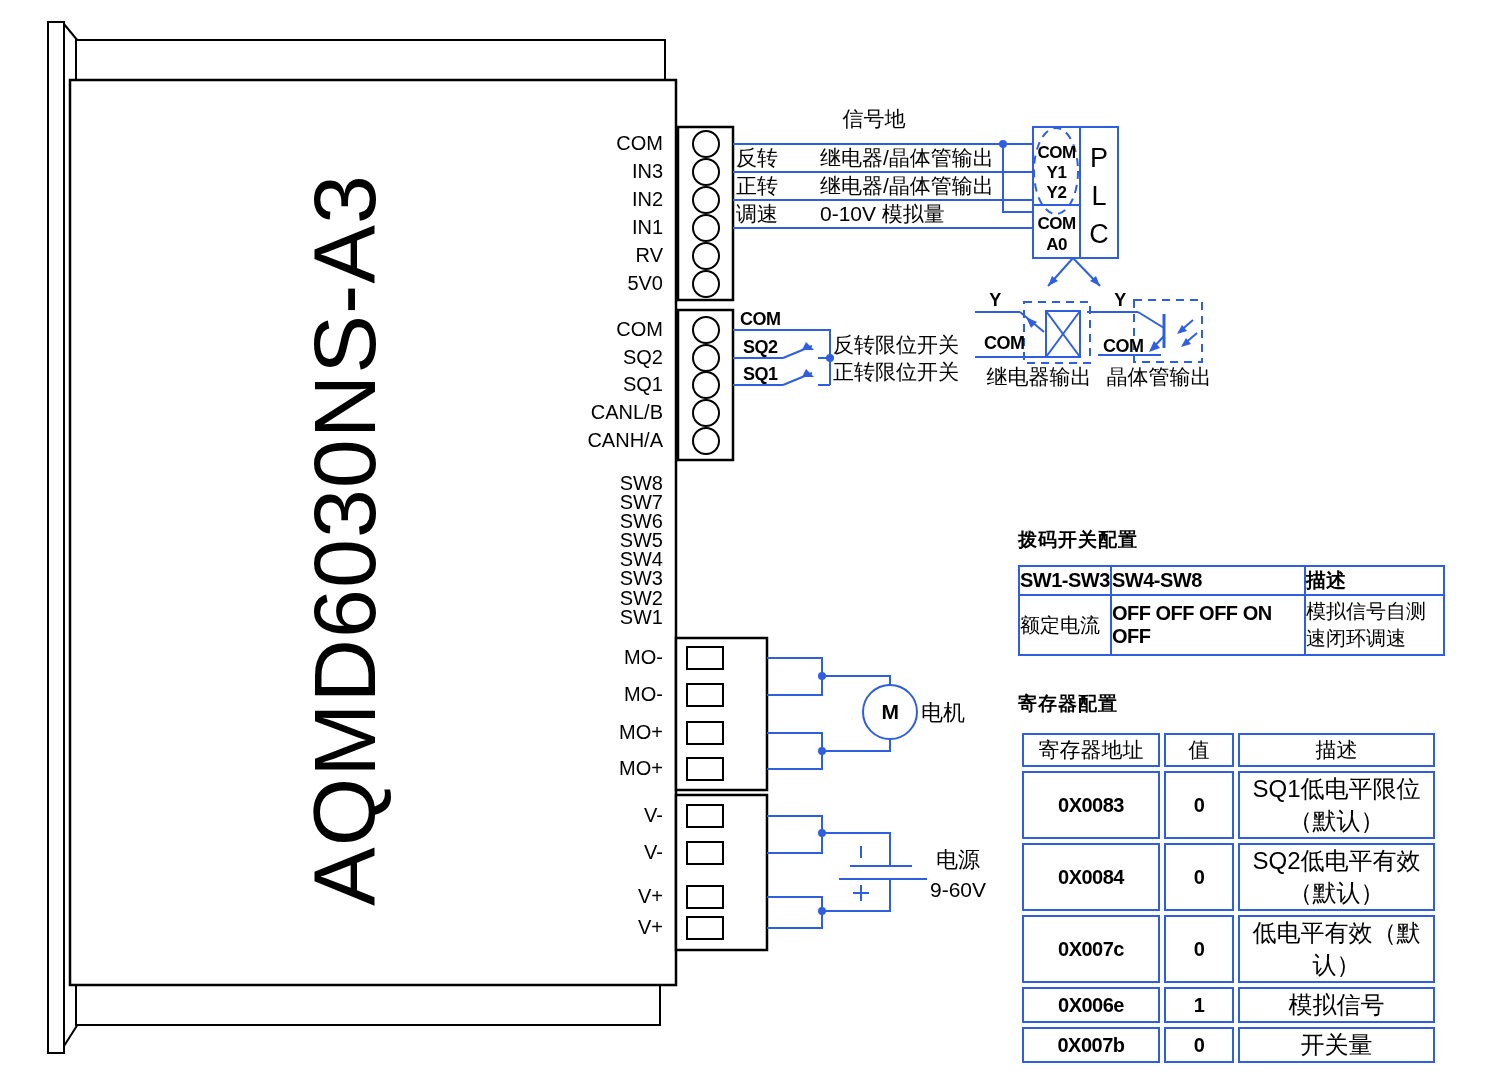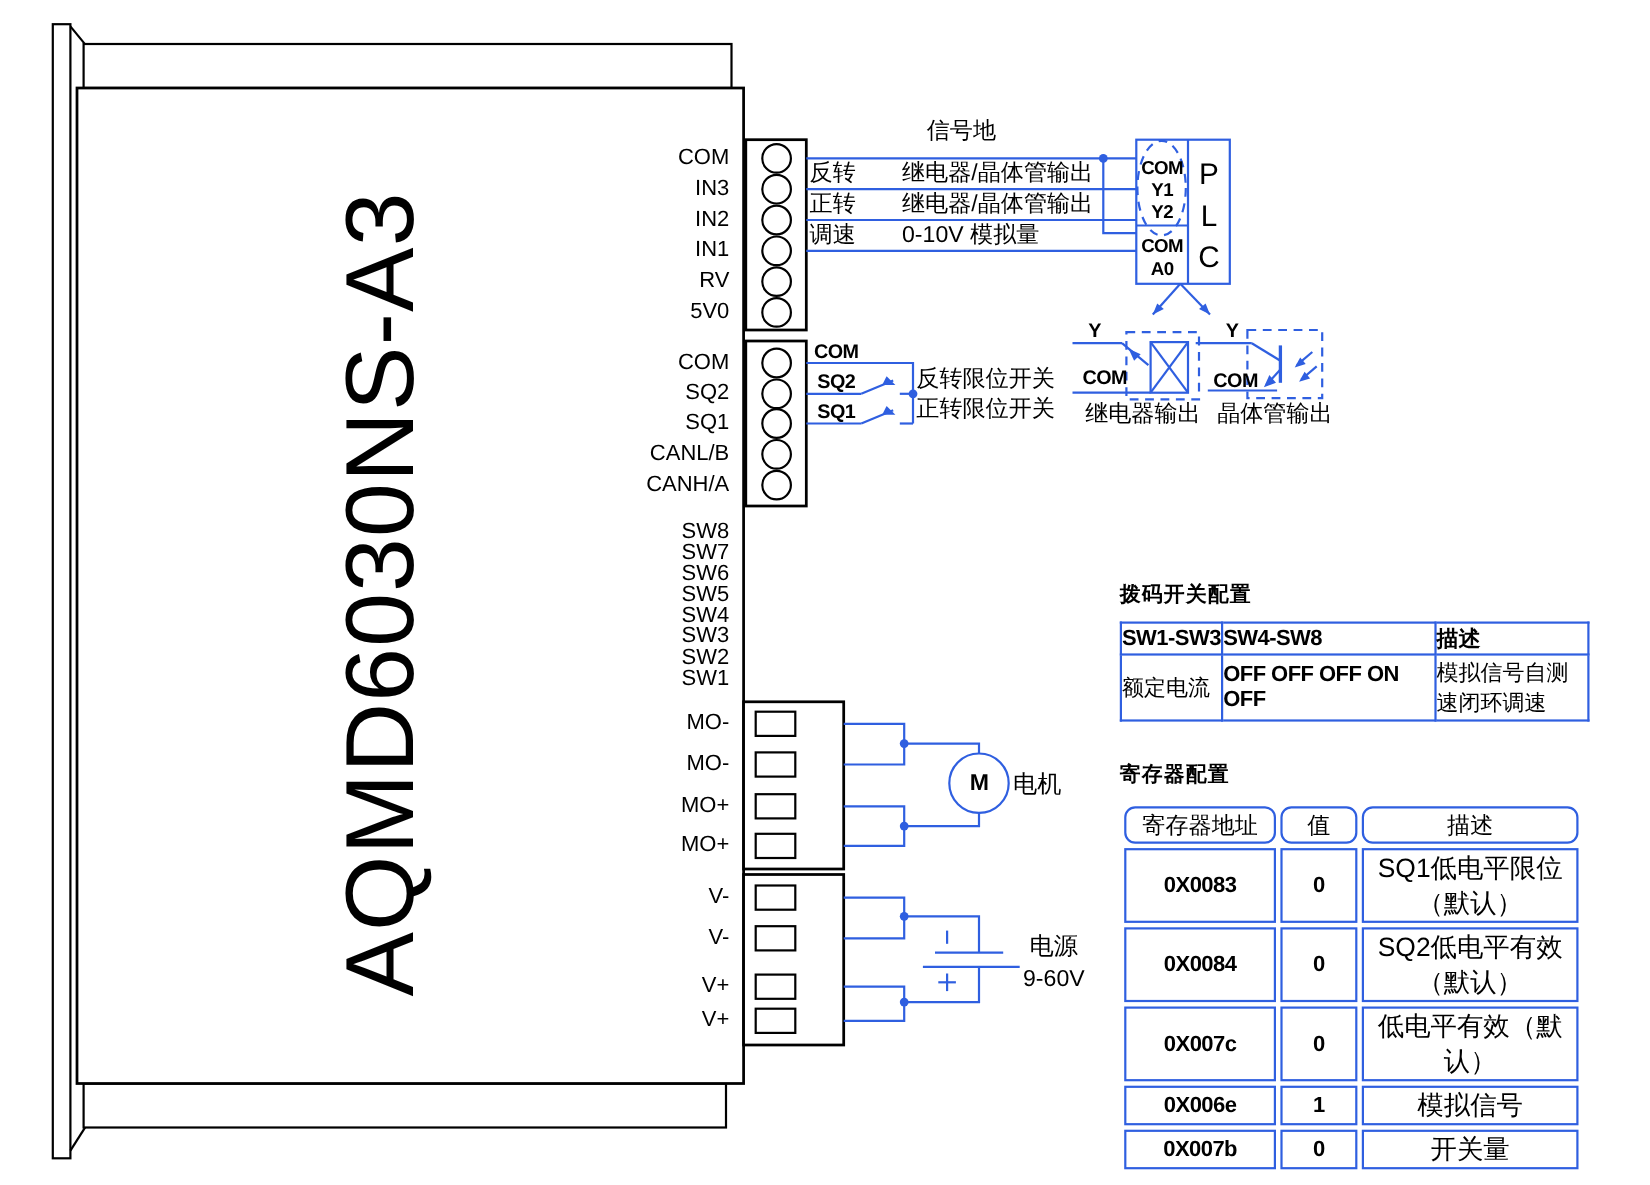--- a/index.html
+++ b/index.html
@@ -26,21 +26,21 @@
   .plcletter { position:absolute; left:1080px; width:38px; text-align:center; font-size:27px; }
   .ttl { position:absolute; font-size:19px; font-weight:700; letter-spacing:1px;font-family:Liberation Serif, serif; }
   table.dip { position:absolute; left:1018px; top:565px; border-collapse:collapse; table-layout:fixed; }
   table.dip td { border:2px solid var(--wire); text-align:left; vertical-align:middle;
                  font-size:20px; padding:0; }
   table.dip .hd { height:28px; font-weight:700; }
   table.dip .bd { height:60px; }
   table.reg { position:absolute; left:1018px; top:729px; border-collapse:separate; border-spacing:4px; table-layout:fixed; }
   table.reg td { border:2px solid var(--wire); text-align:center; vertical-align:middle;
                  font-size:24px; padding:0; }
-  table.reg .hd { height:34px; font-size:21px;border-radius:10px; }
+  table.reg .hd { height:34px; font-size:21px; }
   table.reg .addr, table.reg .val { font-weight:700; font-size:20px; letter-spacing:-0.5px; }
   table.reg .row td { height:30px; }
   .mono-b { font-weight:700; letter-spacing:-0.5px; }
 </style>
 </head>
 <body>
 
 <div class="canvas">
 
   <svg class="layer" width="1500" height="1077" viewBox="0 0 1500 1077">

